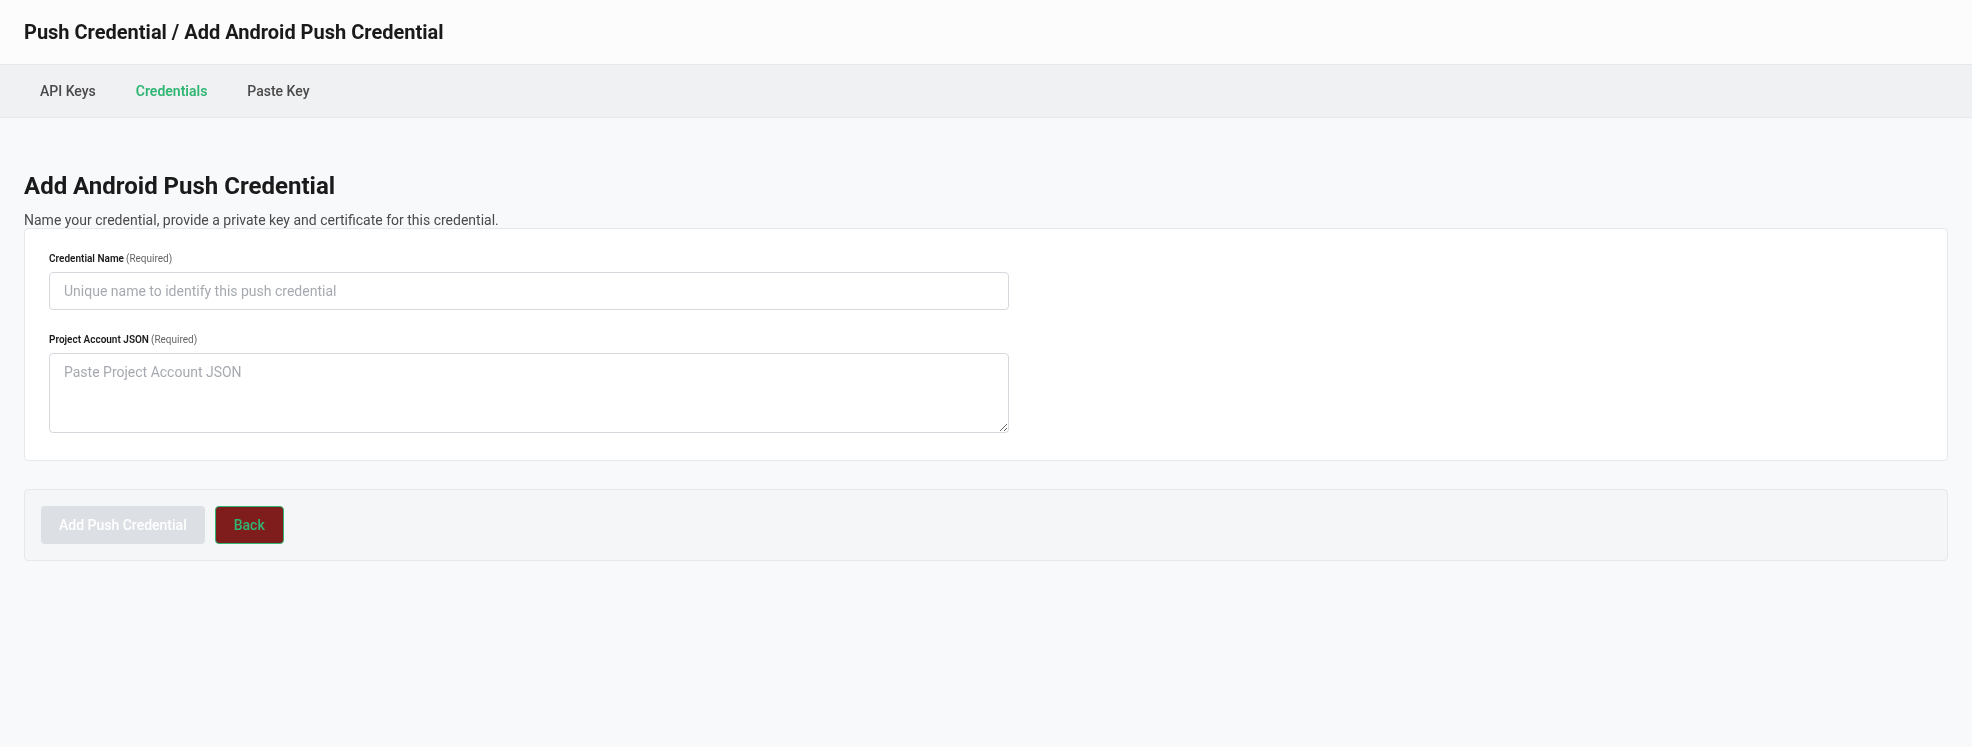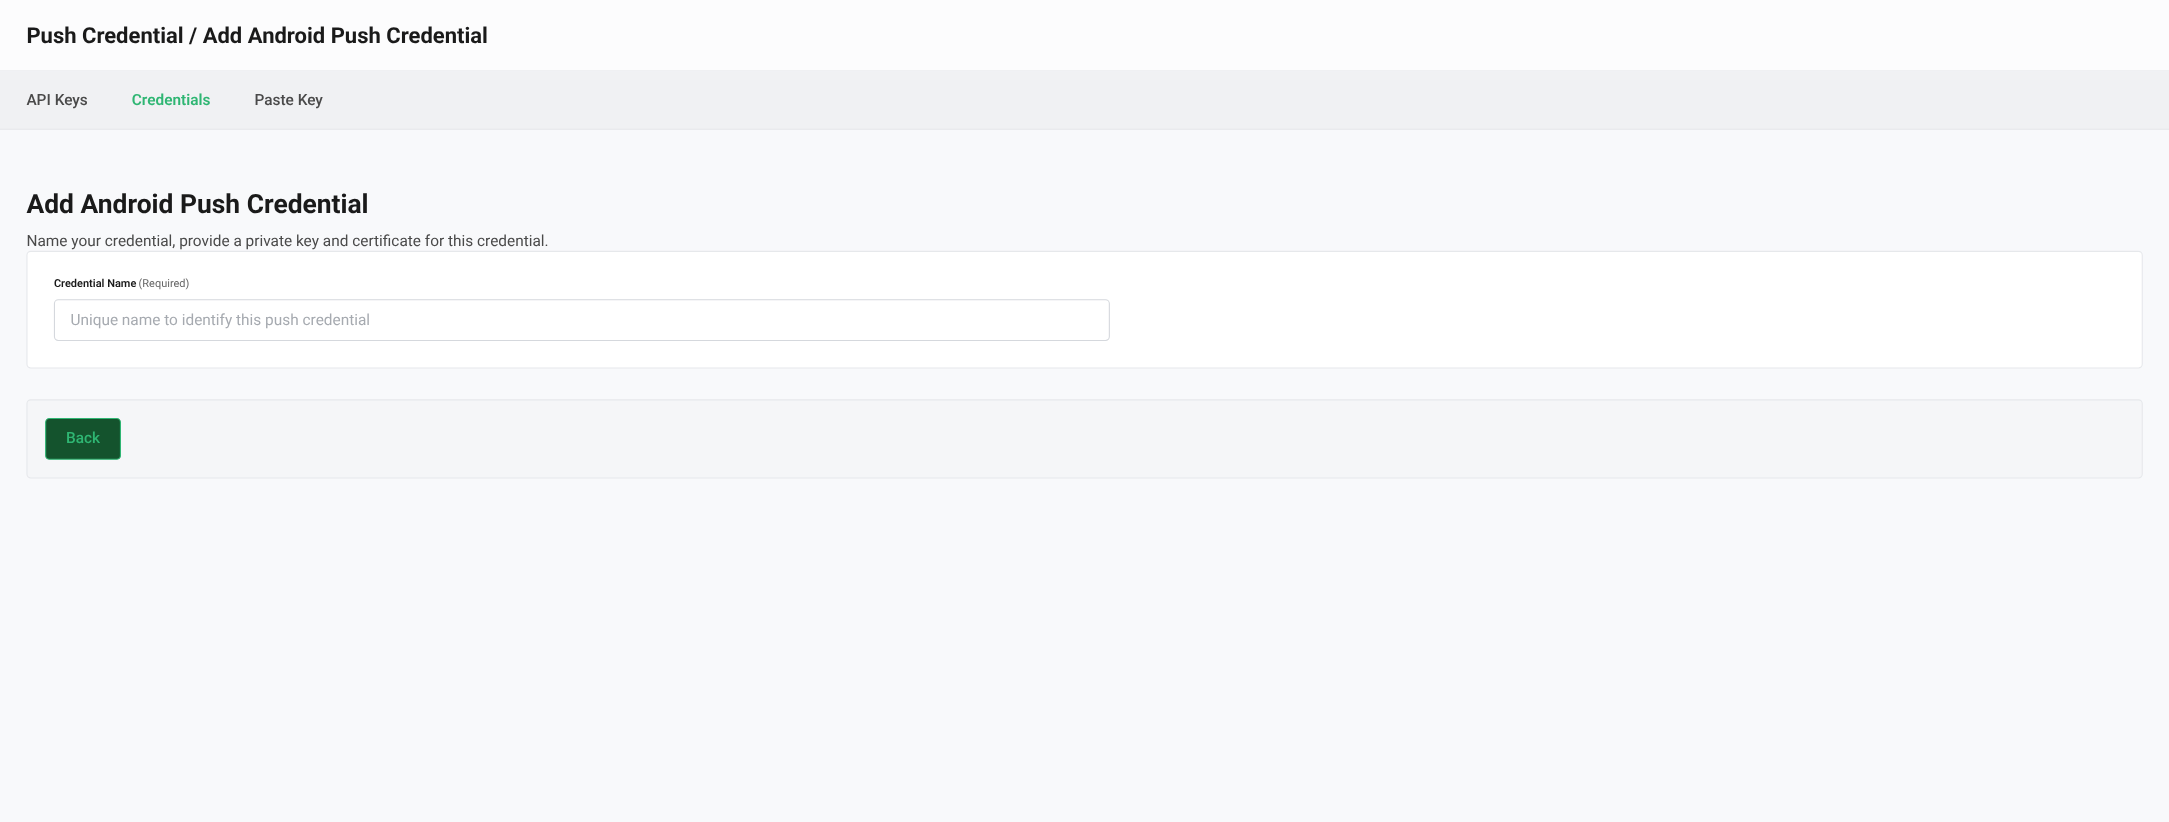--- a/index.html
+++ b/index.html
@@ -18,21 +18,21 @@
       border-bottom: 1px solid #e6e8eb;
       padding: 20px 24px;
     }
     .breadcrumb {
       font-size: 20px;
       font-weight: 700;
       color: #1a1a1a;
     }
     .tabs-bar {
       background-color: #f0f1f3;
-      padding: 0 24px;
+      padding: 0 40px;
       display: flex;
       gap: 40px;
       border-bottom: 1px solid #e6e8eb;
     }
     .tab {
       padding: 18px 0;
       font-size: 14px;
       color: #4a4a4a;
       cursor: pointer;
       font-weight: 500;
@@ -126,21 +126,21 @@
       cursor: pointer;
       border: none;
       font-family: inherit;
     }
     .btn-primary-disabled {
       background-color: #dcdfe3;
       color: #ffffff;
       cursor: not-allowed;
     }
     .btn-secondary {
-      background-color: #14532d;
+      background-color: #7f1d1d;
       color: #2fb673;
       border: 1px solid #2fb673;
     }
   </style>
 </head>
 <body>
 
 <div class="header">
   <div class="breadcrumb">
     <span>Push Credential</span><span> / </span><span>Add Android Push Credential</span>
@@ -158,18 +158,25 @@
   <p class="page-subtitle">Name your credential, provide a private key and certificate for this credential.</p>
 
   <div class="card">
     <div class="form-group">
       <label class="form-label">
         <span>Credential Name</span><span class="required">(Required)</span>
       </label>
       <input type="text" class="form-input" placeholder="Unique name to identify this push credential" style="">
     </div>
 
+    <div class="form-group">
+      <label class="form-label">
+        <span>Project Account JSON</span><span class="required">(Required)</span>
+      </label>
+      <textarea class="form-textarea" placeholder="Paste Project Account JSON" style=""></textarea>
+    </div>
   </div>
 
   <div class="actions-bar">
+    <button class="btn btn-primary-disabled" disabled="">Add Push Credential</button>
     <button class="btn btn-secondary">Back</button>
   </div>
 </div>
 
 </body></html>

